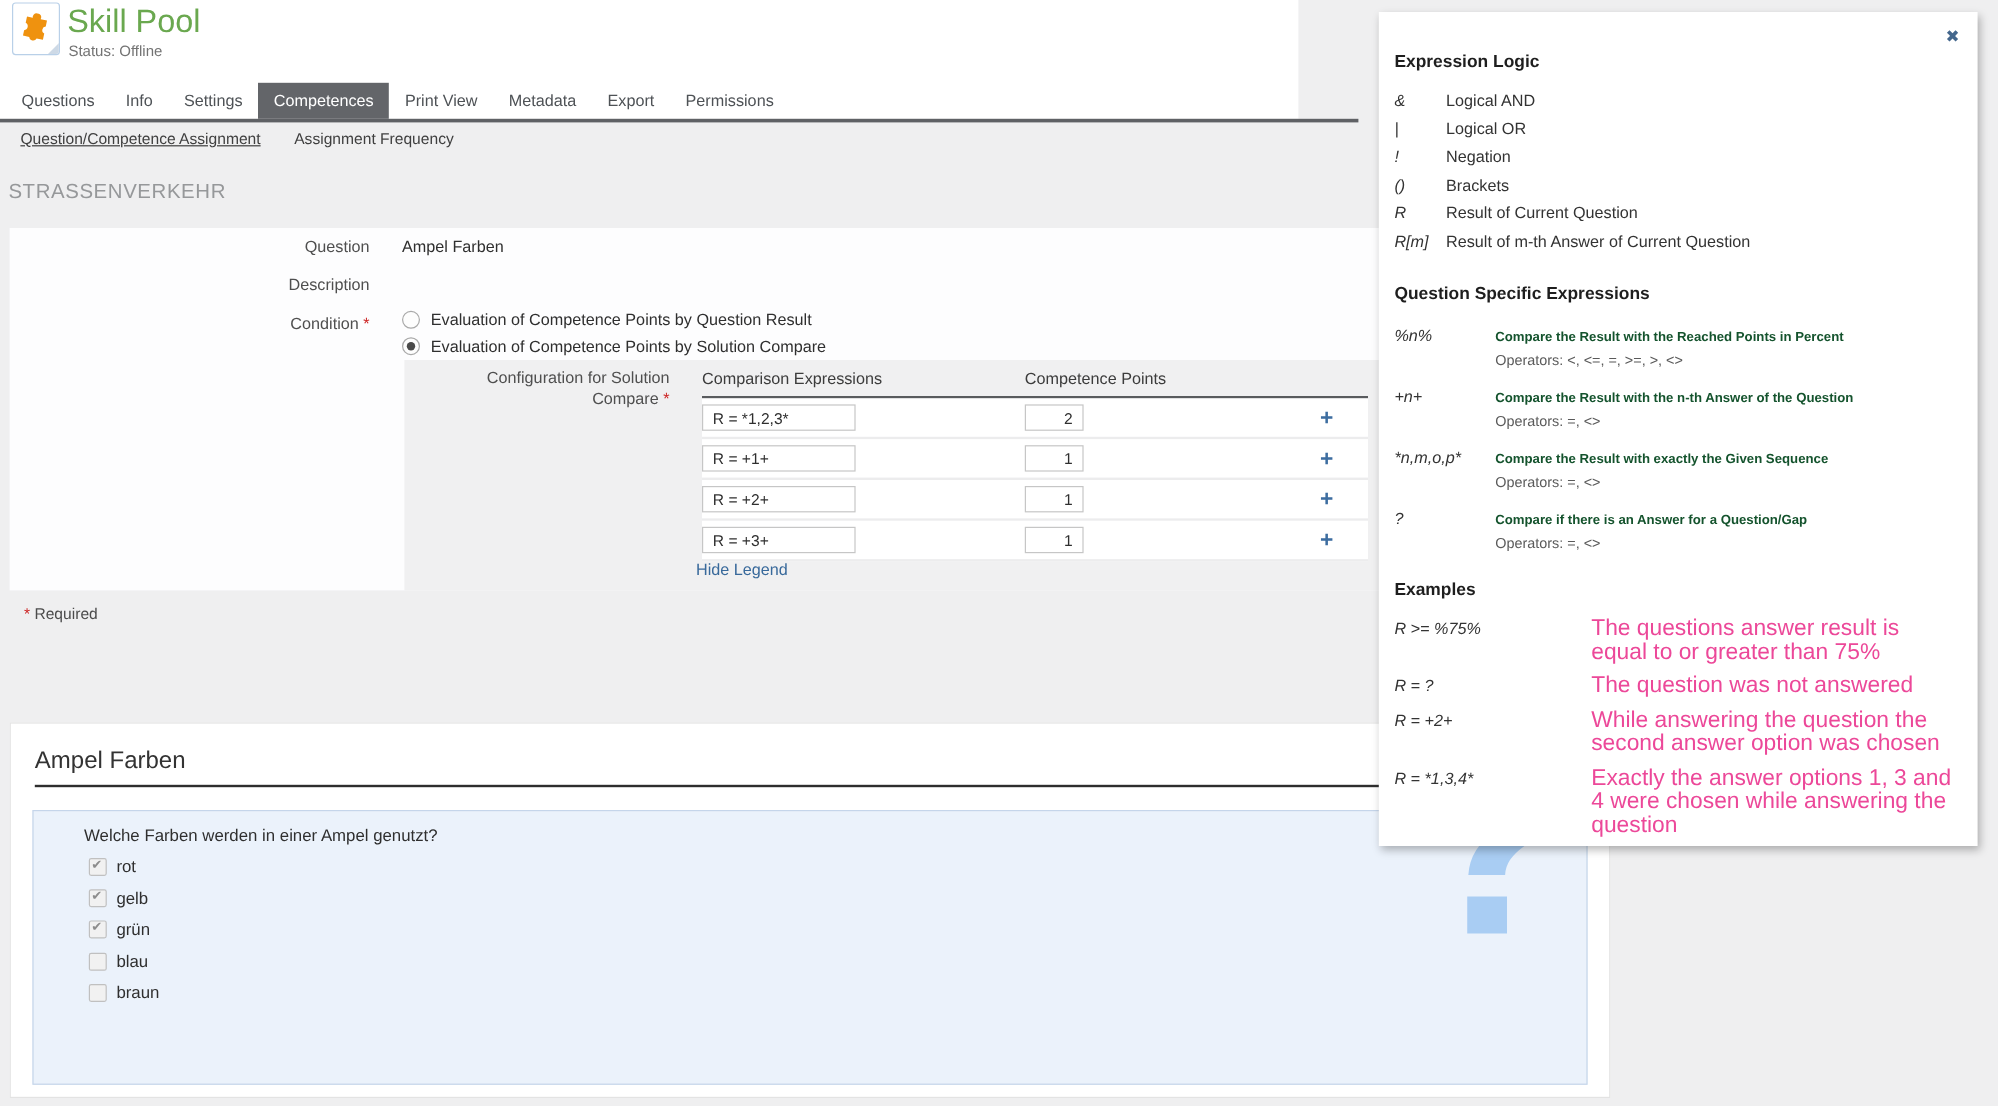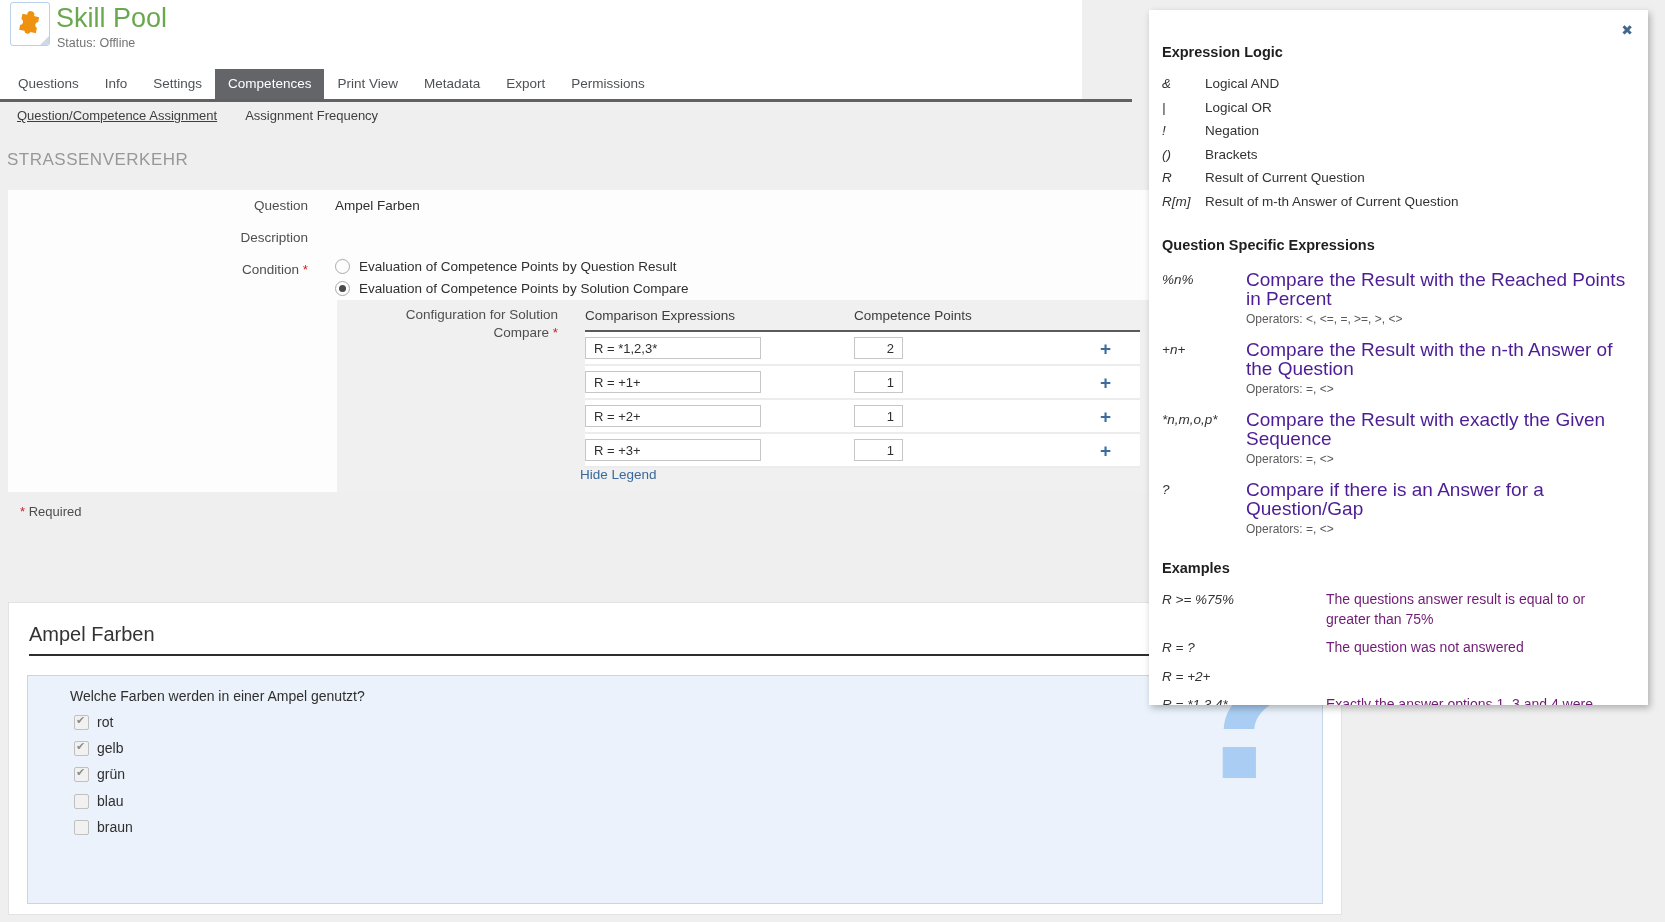--- a/index.html
+++ b/index.html
@@ -46,21 +46,21 @@
   .cfg-label{position:absolute;left:0;top:6px;width:221px;text-align:right;font-size:13.5px;color:#4f4f4f;line-height:18px;}
   .cmp-table{position:absolute;left:248px;top:0;width:555px;}
   .cmp-head{display:flex;height:30px;align-items:center;border-bottom:2px solid #595b5e;font-size:13.5px;color:#3c3c3c;}
   .cmp-head .c1{width:269px;}
   .cmp-head .c2{width:217px;}
   .cmp-row{display:flex;height:32px;align-items:center;background:#ffffff;border-bottom:2px solid #ececed;}
   .cmp-row .c1{width:269px;}
   .cmp-row .c2{width:217px;}
   .cmp-row input{font-family:"Liberation Sans","DejaVu Sans",sans-serif;font-size:13px;color:#2f2f2f;
     border:1px solid #c6c6c6;background:#fff;height:22px;box-sizing:border-box;outline:none;}
-  .expr-input{width:176px;padding:0 8px;}
+  .expr-input{width:128px;padding:0 8px;}
   .pts-input{width:49px;padding:0 8px;text-align:right;}
   .plus-btn{width:69px;text-align:center;color:#3d6da0;font-size:19px;font-weight:700;cursor:pointer;line-height:1;}
   .hide-legend{position:absolute;left:243px;top:167px;font-size:13.5px;color:#38699b;cursor:pointer;}
 
   .required-note{left:20px;top:504px;font-size:13px;color:#4c4c4c;}
 
   
   .card{left:8px;top:602px;width:1334px;height:313px;background:#ffffff;border:1px solid #e3e3e3;box-sizing:border-box;}
   .card-title{position:absolute;left:20px;top:20px;font-size:20px;color:#333;}
   .card-rule{position:absolute;left:20px;top:51px;width:1294px;border-bottom:2px solid #2e2e2e;}
@@ -80,26 +80,26 @@
     padding:12px 22px 0 13px;overflow:hidden;}
   .lg-close{position:absolute;right:15px;top:12px;font-size:14px;color:#44678d;font-weight:700;cursor:pointer;}
   .lg-title{font-size:14.5px;font-weight:700;color:#1e1e1e;margin-top:24px;}
   .lg-title.first{margin-top:22px;}
   .lg-list{margin-top:12px;font-size:13.5px;color:#333;}
   .lg-list .row{display:flex;line-height:23.5px;}
   .lg-list .sym{width:43px;font-style:italic;flex:0 0 auto;}
   .qse{margin-top:18px;}
   .qse-item{margin-bottom:15px;display:flex;}
   .qse-item .sym{width:84px;font-style:italic;font-size:13.5px;flex:0 0 auto;line-height:18px;}
-  .qse-item .main{font-size:19px;line-height:18px;color:#4c1d95;}
+  .qse-item .main{font-size:11px;line-height:18px;color:#14532d;font-weight:bold;}
   .qse-item .ops{font-size:12px;line-height:14px;color:#5a5a5a;margin-top:3px;}
   .ex{margin-top:14px;}
   .ex-item{display:flex;margin-bottom:9px;}
   .ex-item .sym{width:164px;font-style:italic;font-size:13.5px;flex:0 0 auto;line-height:19.5px;}
-  .ex-item .desc{font-size:14px;line-height:19.5px;color:#701a75;}
+  .ex-item .desc{font-size:19px;line-height:19.5px;color:#ec4899;}
 </style>
 </head>
 <body>
 
 <div class="abs header-bg"></div>
 <div class="abs brand-icon">
   <svg width="30" height="30" viewBox="0 0 24 24">
     <path fill="#ef920f" d="M10.8 2.6a2.5 2.5 0 0 0-2.3 3.4H4.6v4.3a2.6 2.6 0 0 1 0 5V19h4.3a2.6 2.6 0 0 0 5 0h4.3v-4.3a2.5 2.5 0 0 1 0-4.8V5.9h-4.3a2.5 2.5 0 0 0-3.1-3.3z" transform="rotate(12 12 12)"></path>
   </svg>
   <span class="fold"></span>
@@ -283,19 +283,20 @@
     <div class="ex-item">
         <span class="sym">R &gt;= %75%</span>
         <span class="desc">The questions answer result is equal to or greater than 75%</span>
       </div>
     <div class="ex-item">
         <span class="sym">R = ?</span>
         <span class="desc">The question was not answered</span>
       </div>
     <div class="ex-item">
         <span class="sym">R = +2+</span>
+        <span class="desc">While answering the question the second answer option was chosen</span>
       </div>
     <div class="ex-item">
         <span class="sym">R = *1,3,4*</span>
         <span class="desc">Exactly the answer options 1, 3 and 4 were chosen while answering the question</span>
       </div>
   </div>
 </div>
 
 </body></html>

